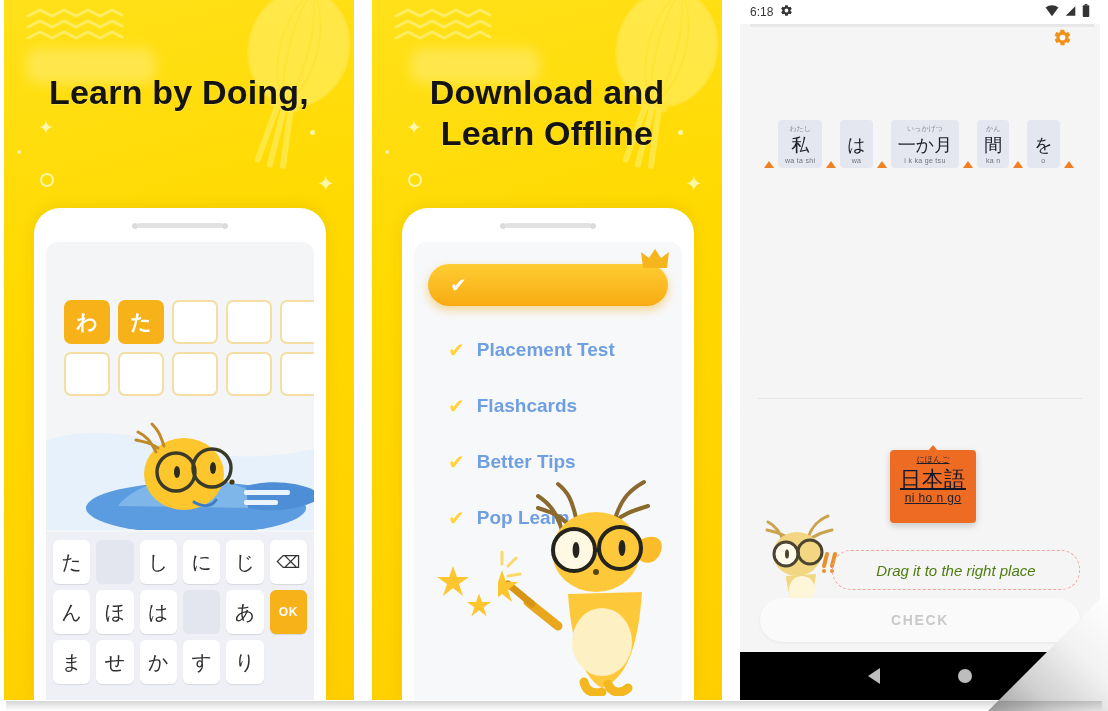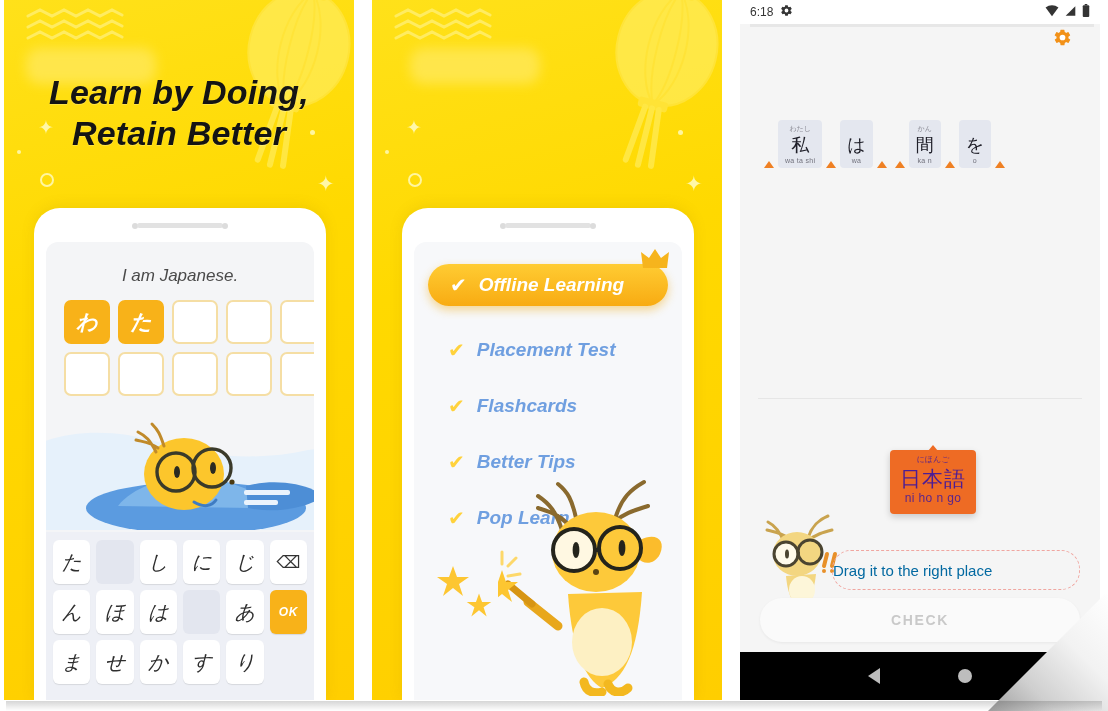--- a/index.html
+++ b/index.html
@@ -8,21 +8,20 @@
   #stage{
     position:relative;width:1108px;height:711px;overflow:hidden;
     background:#ffffff;
   }
 
   
   .panel{position:absolute;top:0;overflow:hidden;}
 
   .promo{
     background:linear-gradient(165deg,#ffe11a 0%,#ffd900 38%,#ffd500 62%,#ffce00 100%);
-    font-style:italic;
   }
 
   
   .squiggle{position:absolute;opacity:.75;}
   .squiggle svg{display:block;}
 
   
   .lantern{position:absolute;opacity:.55;}
 
   
@@ -135,36 +134,37 @@
   .chip .romaji{font-size:7px;color:#71717c;line-height:1.1;letter-spacing:.3px;}
   .slot-tri{
     width:0;height:0;border-left:5px solid transparent;border-right:5px solid transparent;
     border-bottom:7px solid #ef8023;margin:0 4px;align-self:flex-end;
   }
 
   .divider-3{position:absolute;height:1px;background:#e6e6e6;}
 
   .drag-card{
     position:absolute;background:#ee6b24;border-radius:4px;
-    text-align:center;color:#4c1d95;padding:6px 10px 9px 10px;
+    text-align:center;color:#0f172a;padding:6px 10px 18px 10px;
     box-shadow:0 3px 7px rgba(0,0,0,.18);
+    text-decoration:underline;
   }
   .drag-card .furi{font-size:8px;opacity:.92;line-height:1.1;}
   .drag-card .kanji{font-size:21px;line-height:1.3;letter-spacing:1px;}
   .drag-card .romaji{font-size:12px;opacity:.92;line-height:1.1;letter-spacing:.4px;}
   .drag-card:after{
     content:"";position:absolute;top:-5px;left:50%;transform:translateX(-50%);
     border-left:5px solid transparent;border-right:5px solid transparent;
     border-bottom:6px solid #ee6b24;
   }
 
   .drop-hint{
     position:absolute;border:1px dashed #f0a6a0;border-radius:19px;
-    display:flex;align-items:center;
-    color:#0369a1;font-size:15px;background:transparent;
+    display:flex;align-items:center;justify-content:center;
+    color:#4d7c0f;font-size:15px;background:transparent;font-style:italic;
   }
   .check-btn{
     position:absolute;background:#fafafa;border-radius:22px;
     display:flex;align-items:center;justify-content:center;
     color:#c9c9c9;font-size:14px;font-weight:700;letter-spacing:1.6px;
     box-shadow:0 1px 3px rgba(0,0,0,.06);
   }
   .navbar{
     position:absolute;left:0;bottom:0;width:100%;height:48px;background:#000000;
     display:flex;align-items:center;justify-content:center;gap:78px;
@@ -214,38 +214,36 @@
           <rect x="50" y="115" width="30" height="10" rx="3" fill="#ffe95a"></rect>
           <path d="M58 124 L52 180 M65 124 L65 182 M72 124 L78 180" stroke="#fff173" stroke-width="6" stroke-linecap="round" fill="none"></path>
         </g>
       </svg>
     </div>
 
     <div class="swash" style="left:22px;top:48px;width:130px;height:36px;"></div>
 
     <div class="promo-title" style="top:72px;">
       <span>Learn by Doing,</span>
-      <span>Retain Better</span>
     </div>
 
     <div class="deco plus" style="left:34px;top:118px;font-size:19px;">✦</div>
     <div class="deco plus" style="left:313px;top:173px;font-size:21px;">✦</div>
     <div class="ring" style="left:36px;top:173px;width:10px;height:10px;"></div>
     <div class="dot" style="left:306px;top:130px;width:5px;height:5px;"></div>
     <div class="dot" style="left:13px;top:150px;width:4px;height:4px;"></div>
 
     <div class="phone" style="left:30px;top:208px;width:292px;height:492px;">
       <div class="phone-bezel">
         <div class="cam" style="left:98px;"></div>
         <div class="speaker"></div>
         <div class="cam" style="right:98px;"></div>
       </div>
       <div class="phone-screen">
 
-        <div class="prompt" style="top:24px;">I am Japanese.</div>
 
         <div class="ans-grid" style="left:18px;top:58px;">
             <div class="cell filled">わ</div>
             <div class="cell filled">た</div>
             <div class="cell"></div>
             <div class="cell"></div>
             <div class="cell"></div>
             <div class="cell"></div>
             <div class="cell"></div>
             <div class="cell"></div>
@@ -325,38 +323,41 @@
           <path d="M65 4 C90 30 90 94 65 120" fill="none" stroke="#ffe95a" stroke-width="2"></path>
           <rect x="50" y="0" width="30" height="10" rx="3" fill="#ffe95a"></rect>
           <rect x="50" y="115" width="30" height="10" rx="3" fill="#ffe95a"></rect>
           <path d="M58 124 L52 180 M65 124 L65 182 M72 124 L78 180" stroke="#fff173" stroke-width="6" stroke-linecap="round" fill="none"></path>
         </g>
       </svg>
     </div>
 
     <div class="swash" style="left:38px;top:48px;width:130px;height:36px;"></div>
 
+    <div class="promo-title" style="top:72px;">
+      <span>Download and</span>
+      <span>Learn Offline</span>
+    </div>
 
     <div class="deco plus" style="left:34px;top:118px;font-size:19px;">✦</div>
     <div class="deco plus" style="left:313px;top:173px;font-size:21px;">✦</div>
     <div class="ring" style="left:36px;top:173px;width:10px;height:10px;"></div>
     <div class="dot" style="left:306px;top:130px;width:5px;height:5px;"></div>
     <div class="dot" style="left:13px;top:150px;width:4px;height:4px;"></div>
 
     <div class="phone" style="left:30px;top:208px;width:292px;height:492px;">
       <div class="phone-bezel">
         <div class="cam" style="left:98px;"></div>
         <div class="speaker"></div>
         <div class="cam" style="right:98px;"></div>
       </div>
       <div class="phone-screen" style="background:#f7f8fa;">
         <div class="feature-list" style="top:22px;">
             <div class="feat pill">
               <span class="chk">✔</span>
-              <span>Offline Learning</span>
               <span class="crown"><svg width="30" height="24" viewBox="0 0 30 24">
                   <path d="M3 21 L1 5 L9 11 L15 2 L21 11 L29 5 L27 21 Z" fill="#f6b41d"></path>
                 </svg></span>
             </div>
             <div class="feat">
               <span class="chk">✔</span>
               <span>Placement Test</span>
             </div>
             <div class="feat">
               <span class="chk">✔</span>
@@ -456,20 +457,25 @@
           <div class="kanji">私</div>
           <div class="romaji">wa ta shi</div>
         </div>
         <div class="slot-tri"></div>
         <div class="chip">
           <div class="furi"></div>
           <div class="kanji">は</div>
           <div class="romaji">wa</div>
         </div>
         <div class="slot-tri"></div>
+        <div class="chip">
+          <div class="furi">いっかげつ</div>
+          <div class="kanji">一か月</div>
+          <div class="romaji">i k ka ge tsu</div>
+        </div>
         <div class="slot-tri"></div>
         <div class="chip">
           <div class="furi">かん</div>
           <div class="kanji">間</div>
           <div class="romaji">ka n</div>
         </div>
         <div class="slot-tri"></div>
         <div class="chip">
           <div class="furi"></div>
           <div class="kanji">を</div>

